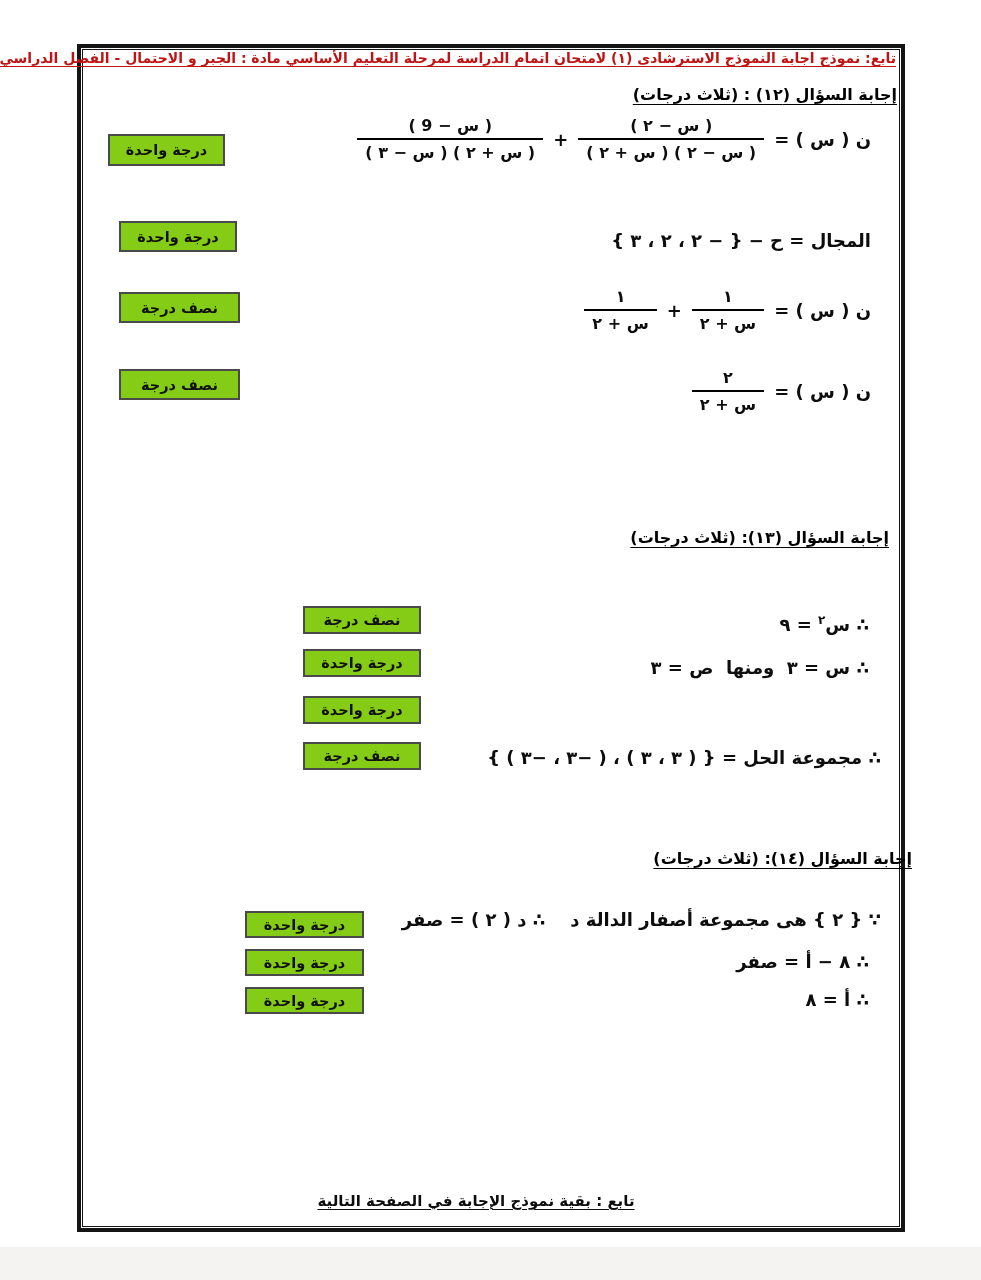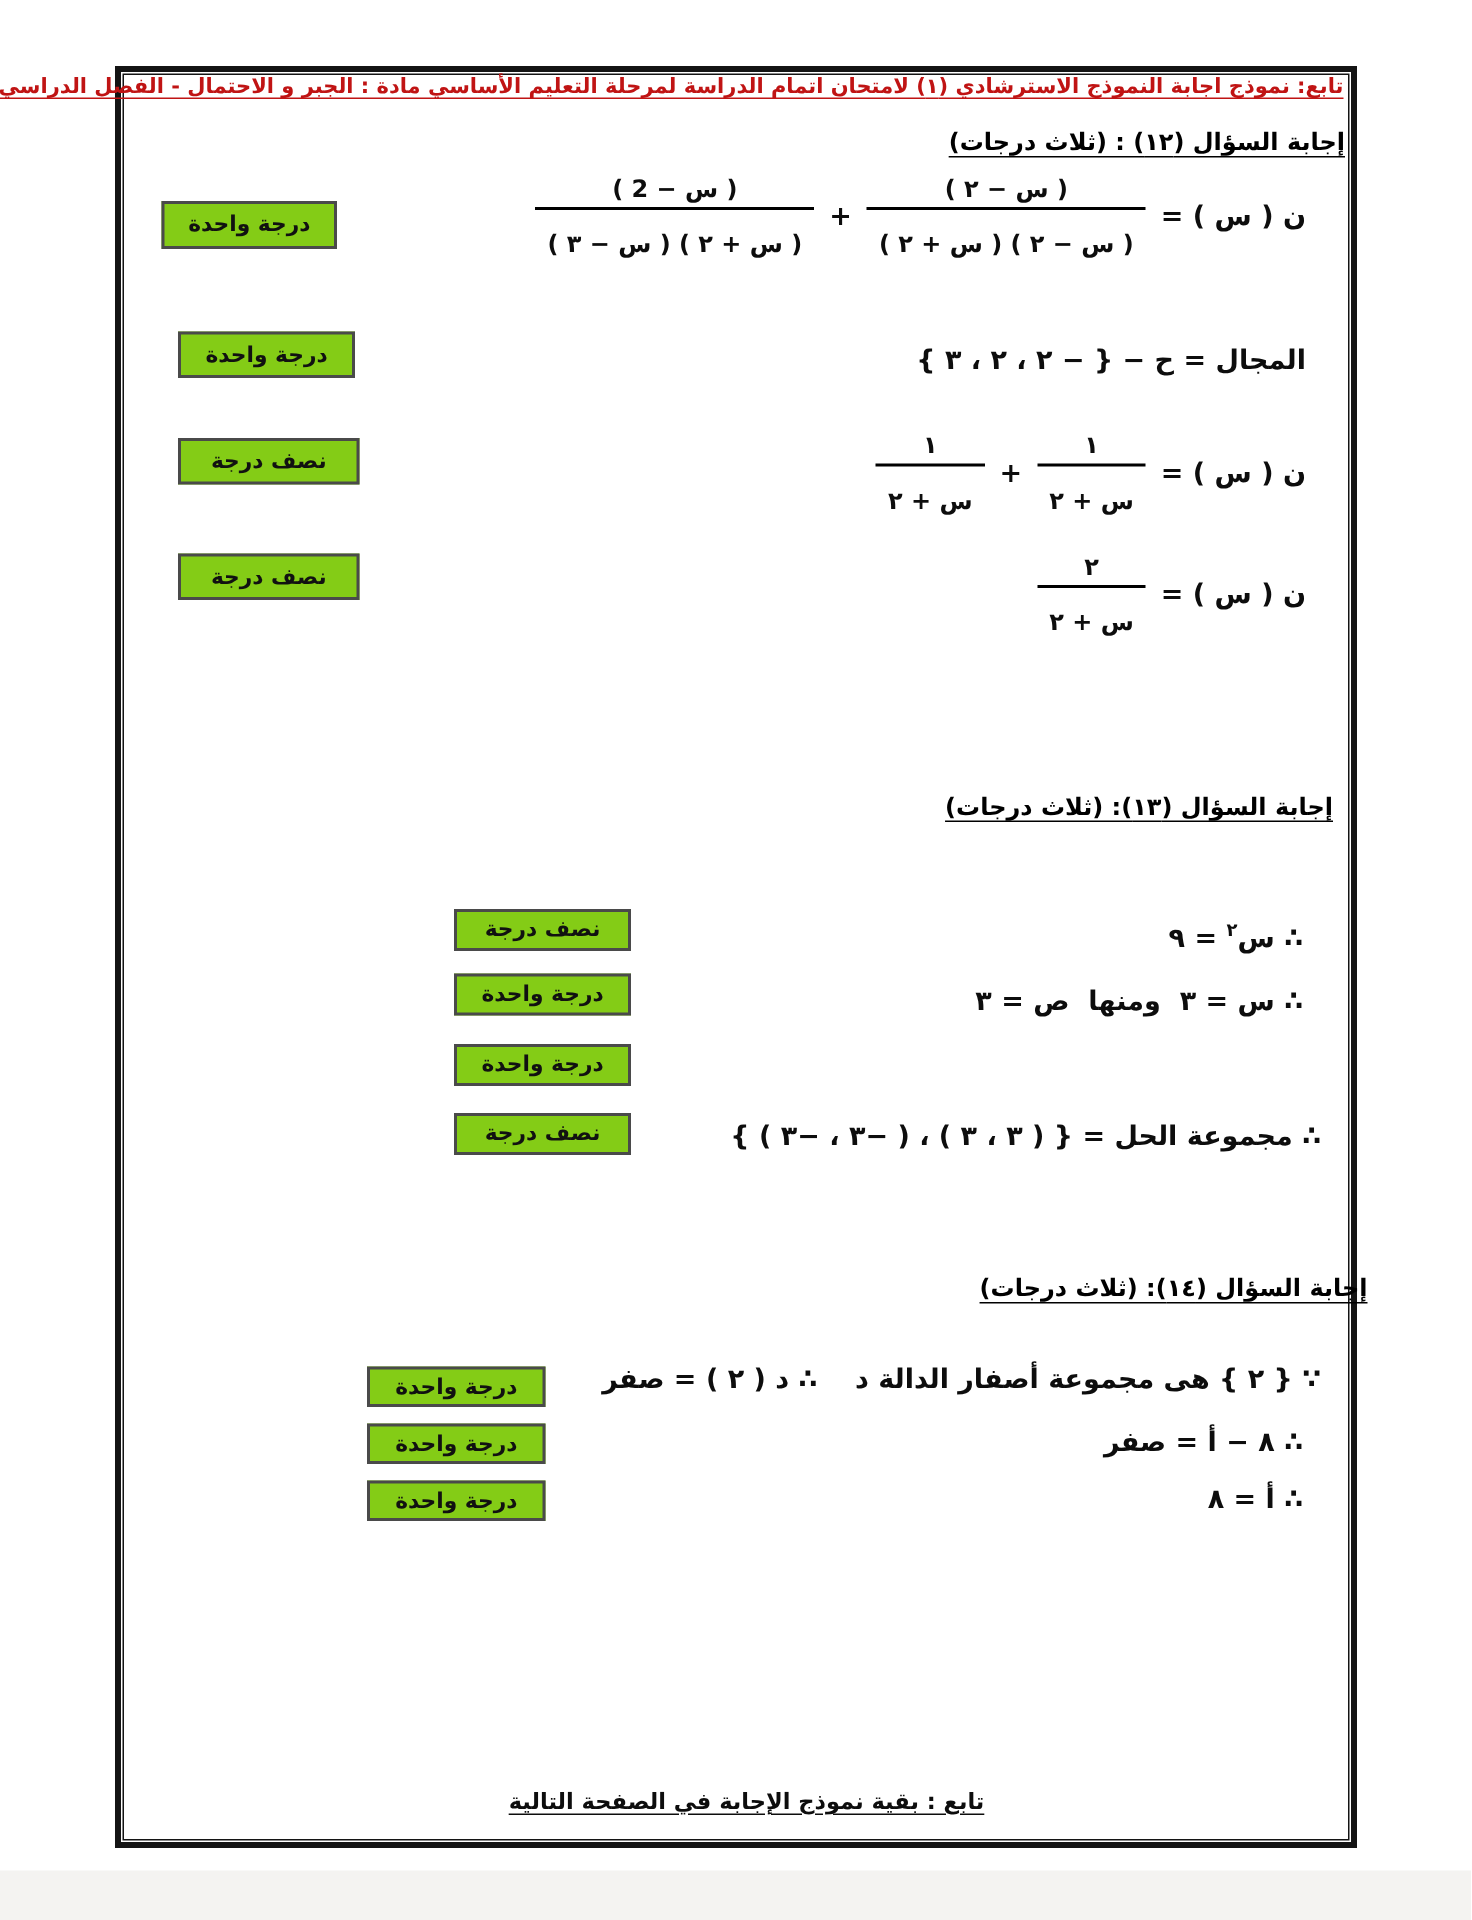--- a/index.html
+++ b/index.html
@@ -19,30 +19,30 @@
   .sec-heading {
     position:absolute; font-size:16px; font-weight:bold; color:#000;
     text-decoration:underline; text-underline-offset:4px; white-space:nowrap;
   }
   .eq-row {
     position:absolute; display:flex; align-items:center; gap:10px;
     font-weight:bold; font-size:18px; white-space:nowrap;
   }
   .frac { display:inline-flex; flex-direction:column; align-items:center; font-size:16px; line-height:1.2; }
   .frac .num { padding:0 8px 3px; }
-  .frac .den { border-top:2.5px solid #000; padding:13px 8px 0; }
+  .frac .den { border-top:2.5px solid #000; padding:3px 8px 0; }
   .ans-line { position:absolute; font-weight:bold; font-size:18px; white-space:pre; }
   .ans-line sup { font-size:12px; }
   .score {
     position:absolute; display:flex; align-items:center; justify-content:center;
     border:2px solid #4a4a4a; background:#84cc16; font-weight:bold; font-size:14.5px; color:#111;
     white-space:nowrap;
   }
   .footer-note {
-    position:absolute; left:84px; top:1192px; width:828px; text-align:center;
+    position:absolute; left:62px; top:1192px; width:828px; text-align:center;
     font-size:15px; font-weight:bold; text-decoration:underline; text-underline-offset:3px;
   }
 </style>
 </head>
 <body>
 
 <div class="page">
 
   <div class="frame">
     <div class="frame-inner"></div>
@@ -53,21 +53,21 @@
   <div class="sec-heading" style="right:84px; top:85px;">إجابة السؤال (١٢) : (ثلاث درجات)</div>
 
   <div class="eq-row" style="right:110px; top:116px;">
     <span>ن ( س ) =</span>
     <span class="frac">
       <span class="num">( س − ٢ )</span>
       <span class="den">( س − ٢ ) ( س + ٢ )</span>
     </span>
     <span>+</span>
     <span class="frac">
-      <span class="num">( س − 2 )</span>
+      <span class="num">( س − 9 )</span>
       <span class="den">( س + ٢ ) ( س − ٣ )</span>
     </span>
   </div>
   <div class="score" style="left:108px; top:134px; width:117px; height:32px;">درجة واحدة</div>
 
   <div class="ans-line" style="right:110px; top:230px;">المجال = ح − { − ٢ ، ٢ ، ٣ }</div>
   <div class="score" style="left:119px; top:221px; width:118px; height:31px;">درجة واحدة</div>
 
   <div class="eq-row" style="right:110px; top:287px;">
     <span>ن ( س ) =</span>

